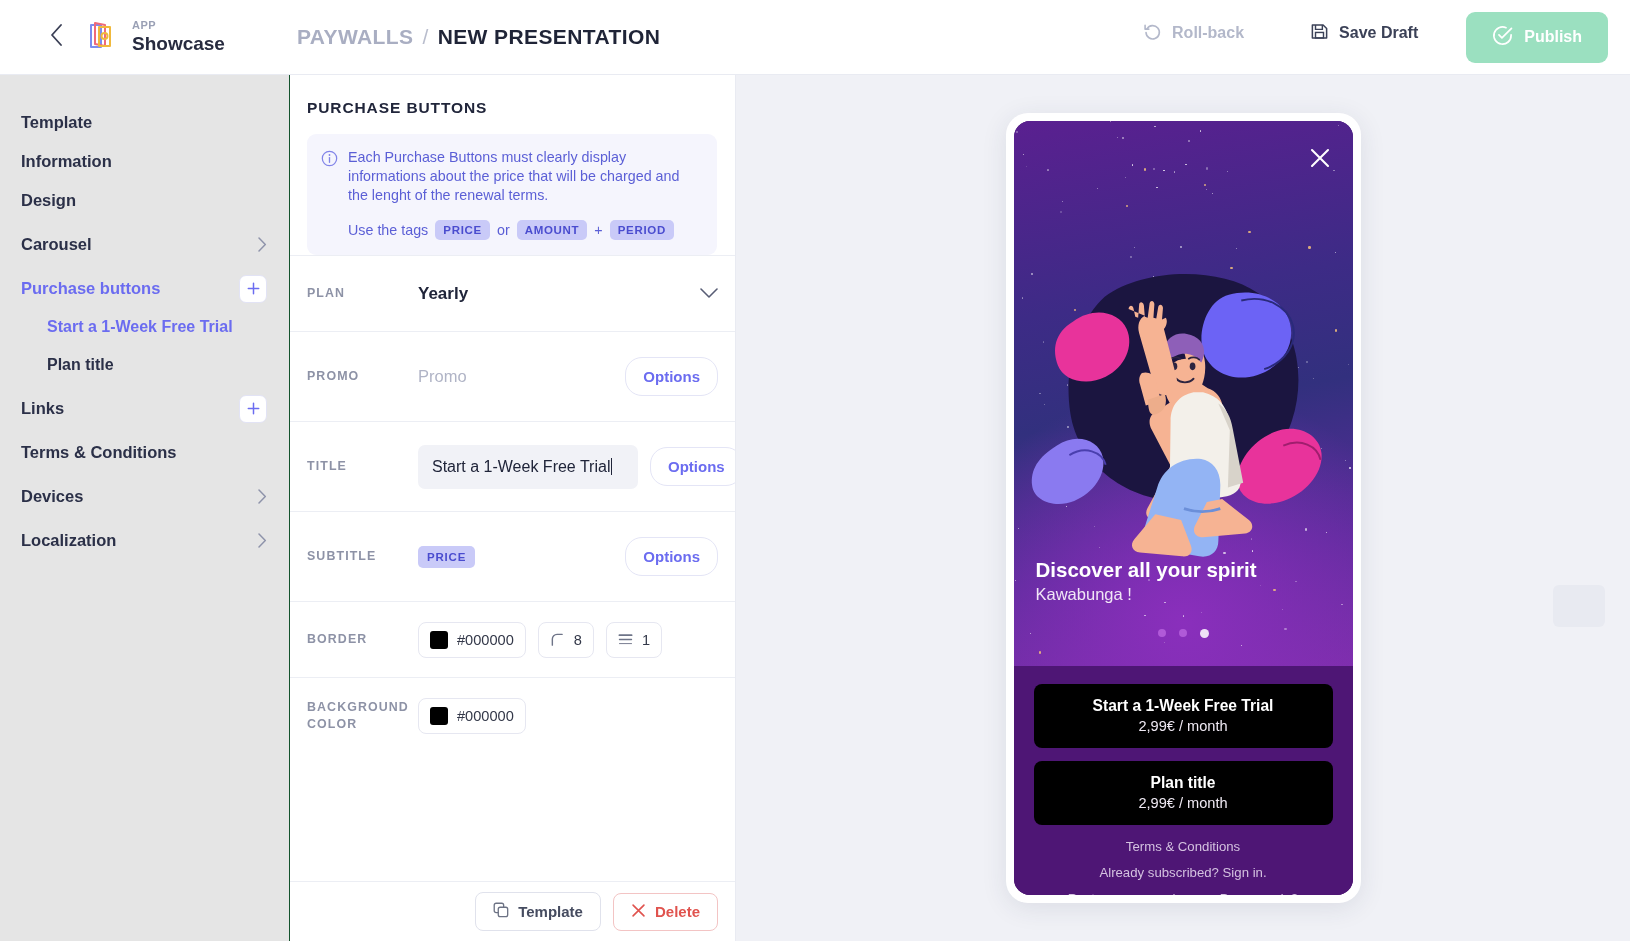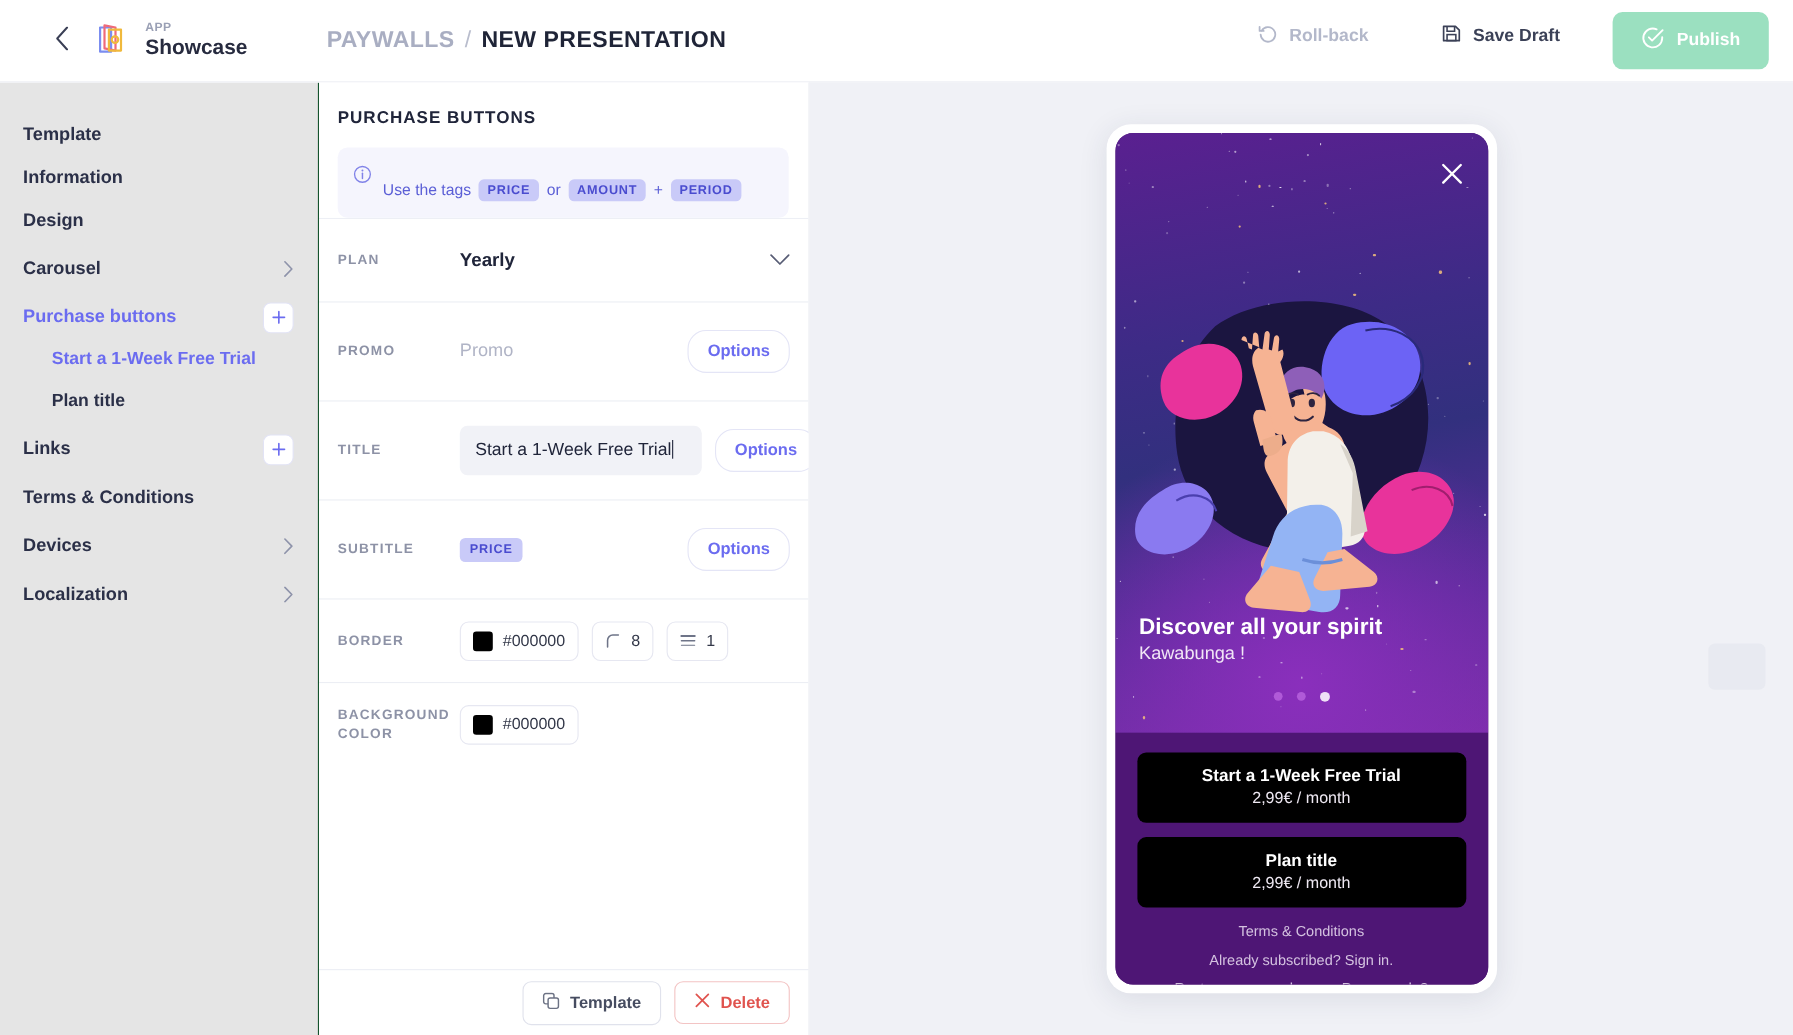--- a/index.html
+++ b/index.html
@@ -393,20 +393,21 @@
 
       <div class="info-box">
         <span class="info-icon">
           <svg width="17" height="17" viewBox="0 0 18 18" fill="none">
             <circle cx="9" cy="9" r="7.6" stroke="#8183e8" stroke-width="1.3"></circle>
             <path d="M9 8v5" stroke="#8183e8" stroke-width="1.4" stroke-linecap="round"></path>
             <circle cx="9" cy="5.3" r=".95" fill="#8183e8"></circle>
           </svg>
         </span>
         <div class="info-body">
+          <div class="info-text">Each Purchase Buttons must clearly display informations about the price that will be charged and the lenght of the renewal terms.</div>
           <div class="tags-line">
             <span>Use the tags</span>
             <span class="tag">PRICE</span>
             <span>or</span>
             <span class="tag">AMOUNT</span>
             <span class="plusop">+</span>
             <span class="tag">PERIOD</span>
           </div>
         </div>
       </div>

